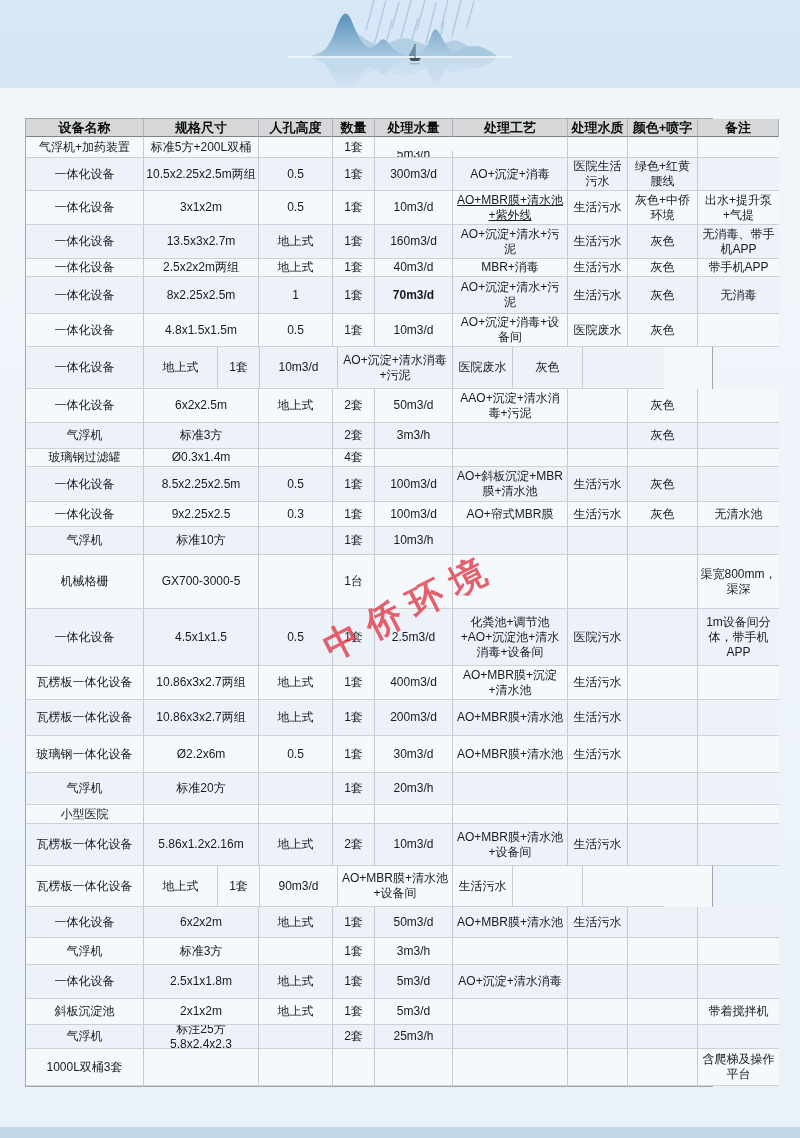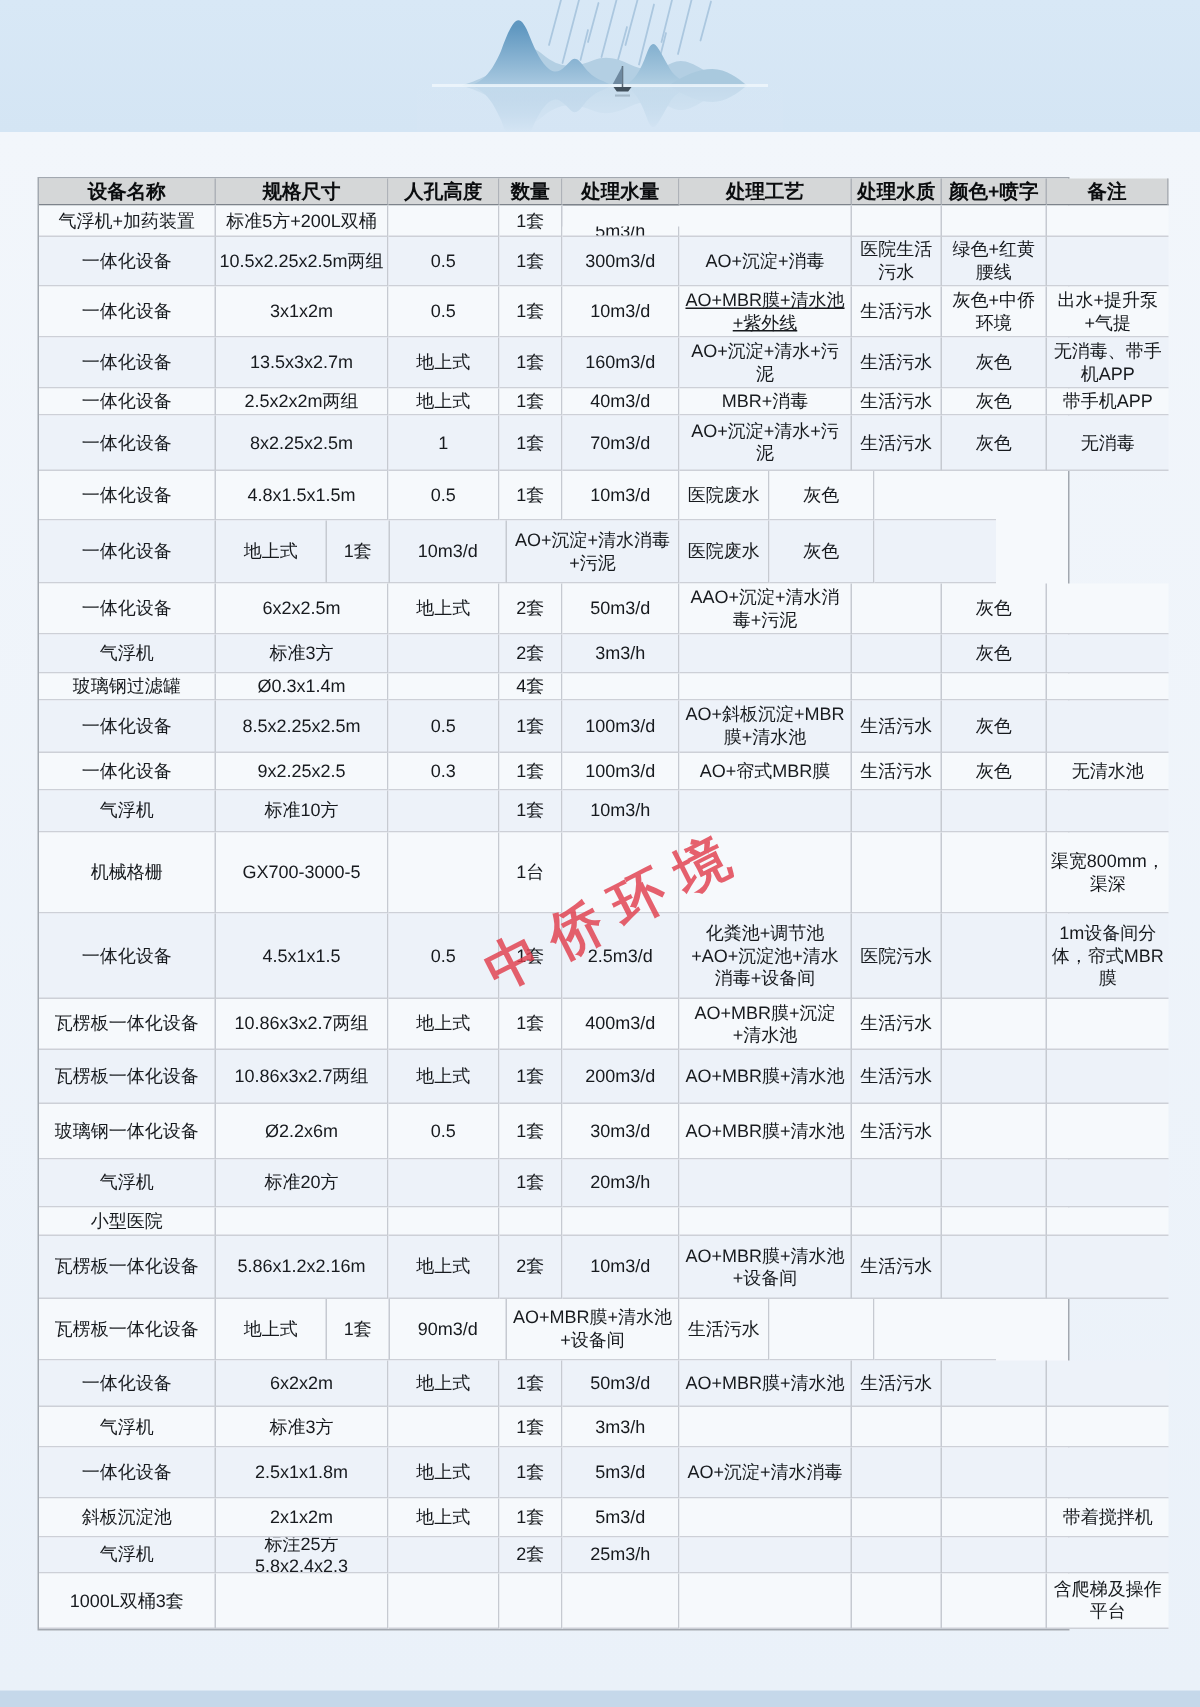--- a/index.html
+++ b/index.html
@@ -181,32 +181,33 @@
       <div class="t-cell" style="flex: 0 0 115px;">MBR+消毒</div>
       <div class="t-cell" style="flex: 0 0 60px;">生活污水</div>
       <div class="t-cell" style="flex: 0 0 70px;">灰色</div>
       <div class="t-cell" style="flex: 0 0 81px;">带手机APP</div>
     </div>
     <div class="t-row alt" style="height: 37px;">
       <div class="t-cell" style="flex: 0 0 118px;">一体化设备</div>
       <div class="t-cell" style="flex: 0 0 115px;">8x2.25x2.5m</div>
       <div class="t-cell" style="flex: 0 0 74px;">1</div>
       <div class="t-cell" style="flex: 0 0 42px;">1套</div>
-      <div class="t-cell" style="flex: 0 0 78px;">70m3/d</div>
+      <div class="t-cell" style="flex: 0 0 78px; font-weight: bold;">70m3/d</div>
       <div class="t-cell" style="flex: 0 0 115px;">AO+沉淀+清水+污泥</div>
       <div class="t-cell" style="flex: 0 0 60px;">生活污水</div>
       <div class="t-cell" style="flex: 0 0 70px;">灰色</div>
       <div class="t-cell" style="flex: 0 0 81px;">无消毒</div>
     </div>
     <div class="t-row" style="height: 33px;">
       <div class="t-cell" style="flex: 0 0 118px;">一体化设备</div>
       <div class="t-cell" style="flex: 0 0 115px;">4.8x1.5x1.5m</div>
       <div class="t-cell" style="flex: 0 0 74px;">0.5</div>
       <div class="t-cell" style="flex: 0 0 42px;">1套</div>
       <div class="t-cell" style="flex: 0 0 78px;">10m3/d</div>
+      <div class="t-cell" style="flex: 0 0 115px;">AO+沉淀+消毒+设备间</div>
       <div class="t-cell" style="flex: 0 0 60px;">医院废水</div>
       <div class="t-cell" style="flex: 0 0 70px;">灰色</div>
       <div class="t-cell" style="flex: 0 0 81px;"></div>
     </div>
     <div class="t-row alt" style="height: 42px;">
       <div class="t-cell" style="flex: 0 0 118px;">一体化设备</div>
       <div class="t-cell" style="flex: 0 0 74px;">地上式</div>
       <div class="t-cell" style="flex: 0 0 42px;">1套</div>
       <div class="t-cell" style="flex: 0 0 78px;">10m3/d</div>
       <div class="t-cell" style="flex: 0 0 115px;">AO+沉淀+清水消毒+污泥</div>
@@ -293,21 +294,21 @@
     </div>
     <div class="t-row alt" style="height: 57px;">
       <div class="t-cell" style="flex: 0 0 118px;">一体化设备</div>
       <div class="t-cell" style="flex: 0 0 115px;">4.5x1x1.5</div>
       <div class="t-cell" style="flex: 0 0 74px;">0.5</div>
       <div class="t-cell" style="flex: 0 0 42px;">1套</div>
       <div class="t-cell" style="flex: 0 0 78px;">2.5m3/d</div>
       <div class="t-cell" style="flex: 0 0 115px;">化粪池+调节池+AO+沉淀池+清水消毒+设备间</div>
       <div class="t-cell" style="flex: 0 0 60px;">医院污水</div>
       <div class="t-cell" style="flex: 0 0 70px;"></div>
-      <div class="t-cell" style="flex: 0 0 81px;">1m设备间分体，帘式MBR膜</div>
+      <div class="t-cell" style="flex: 0 0 81px;">1m设备间分体，带手机APP</div>
     </div>
     <div class="t-row" style="height: 34px;">
       <div class="t-cell" style="flex: 0 0 118px;">瓦楞板一体化设备</div>
       <div class="t-cell" style="flex: 0 0 115px;">10.86x3x2.7两组</div>
       <div class="t-cell" style="flex: 0 0 74px;">地上式</div>
       <div class="t-cell" style="flex: 0 0 42px;">1套</div>
       <div class="t-cell" style="flex: 0 0 78px;">400m3/d</div>
       <div class="t-cell" style="flex: 0 0 115px;">AO+MBR膜+沉淀+清水池</div>
       <div class="t-cell" style="flex: 0 0 60px;">生活污水</div>
       <div class="t-cell" style="flex: 0 0 70px;"></div>

